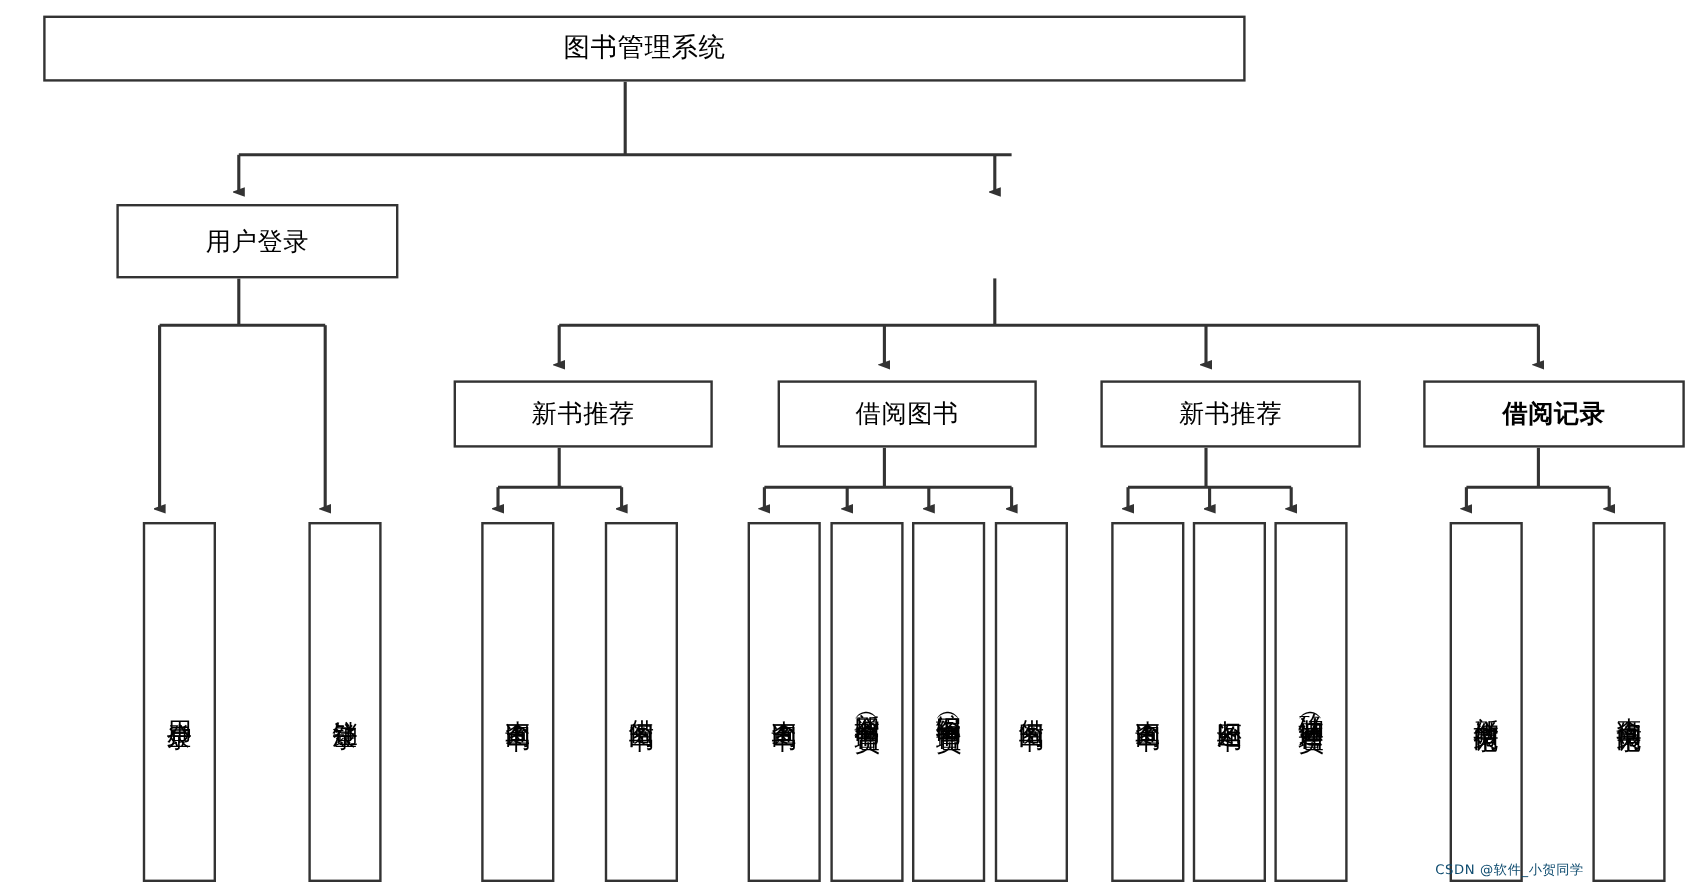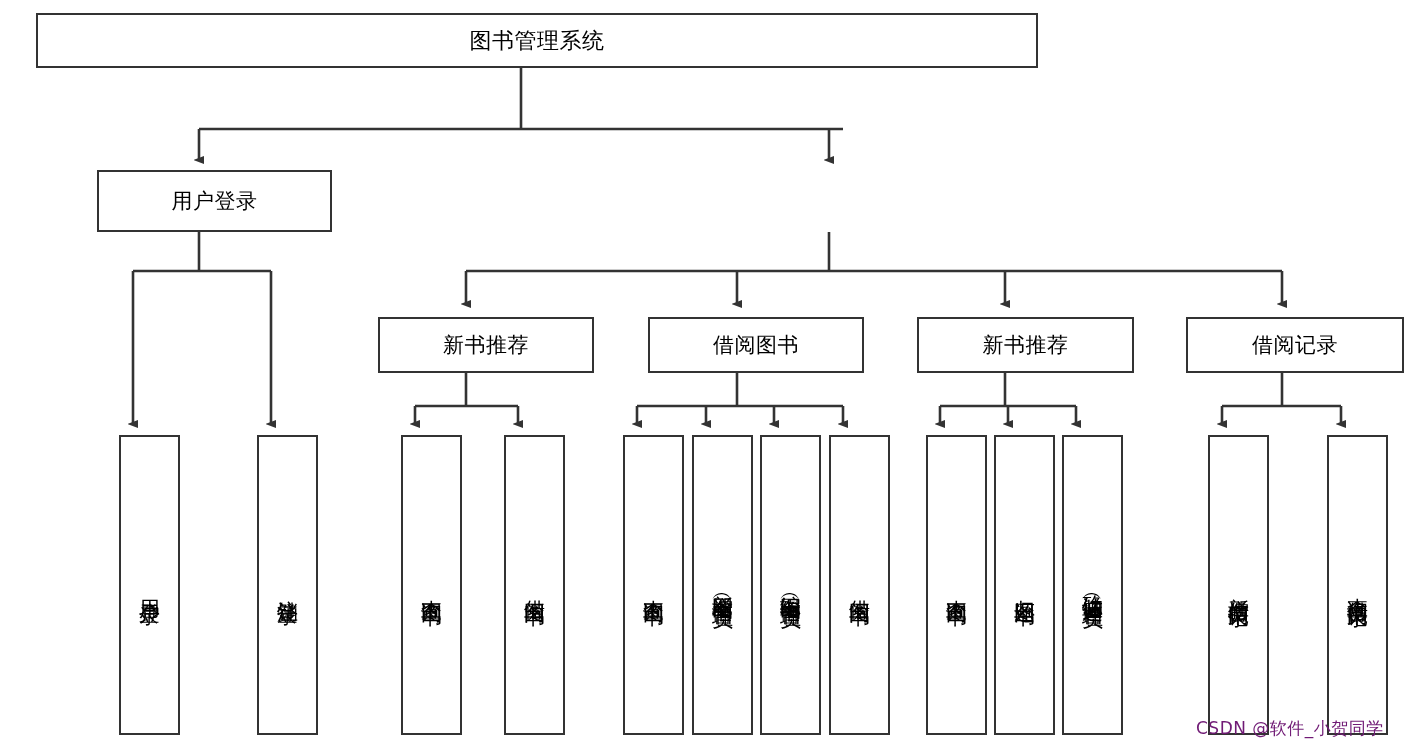--- a/index.html
+++ b/index.html
@@ -59,22 +59,22 @@
     writing-mode: vertical-rl;
     text-orientation: upright;
     font-size: 21px;
     line-height: 1.05;
     letter-spacing: 2px;
     white-space: nowrap;
     max-height: 290px;
   }
   .watermark {
     position: absolute;
-    color: #701a75;
-    font-size: 17px;
+    color: #0c4a6e;
+    font-size: 11px;
     letter-spacing: 0.5px;
     z-index: 3;
     white-space: nowrap;
     font-family: "DejaVu Sans", "Liberation Sans", sans-serif;
   }
 </style>
 </head>
 <body>
 
 <div id="canvas">
@@ -139,21 +139,21 @@
 
   <div class="node horizontal" style="left:362px; top:317px; width:216px; height:56px;">
     <span class="label">新书推荐</span>
   </div>
   <div class="node horizontal" style="left:632px; top:317px; width:216px; height:56px;">
     <span class="label">借阅图书</span>
   </div>
   <div class="node horizontal" style="left:901px; top:317px; width:217px; height:56px;">
     <span class="label">新书推荐</span>
   </div>
-  <div class="node horizontal" style="left:1170px; top:317px; width:218px; height:56px;">
+  <div class="node horizontal" style="left:1170px; top:317px; width:218px; height:56px;font-weight:bold;">
     <span class="label">借阅记录</span>
   </div>
 
   <div class="node vertical" style="left:103px; top:435px; width:61px; height:300px;">
     <span class="label">用户登录</span>
   </div>
   <div class="node vertical" style="left:241px; top:435px; width:61px; height:300px;">
     <span class="label">注销登录</span>
   </div>
 

